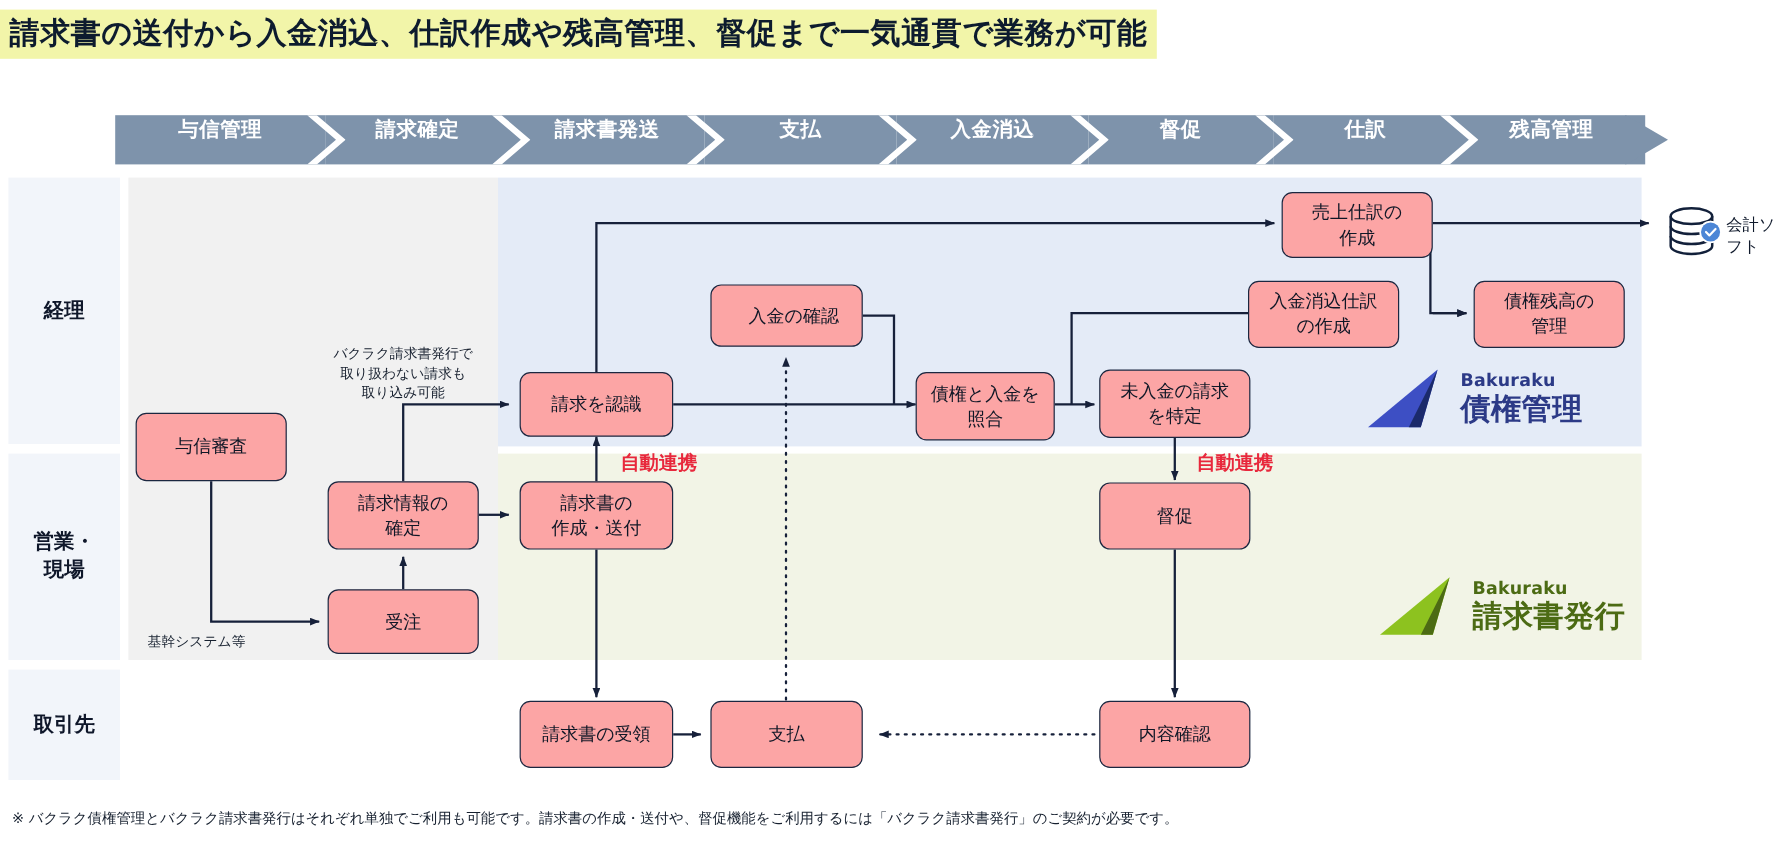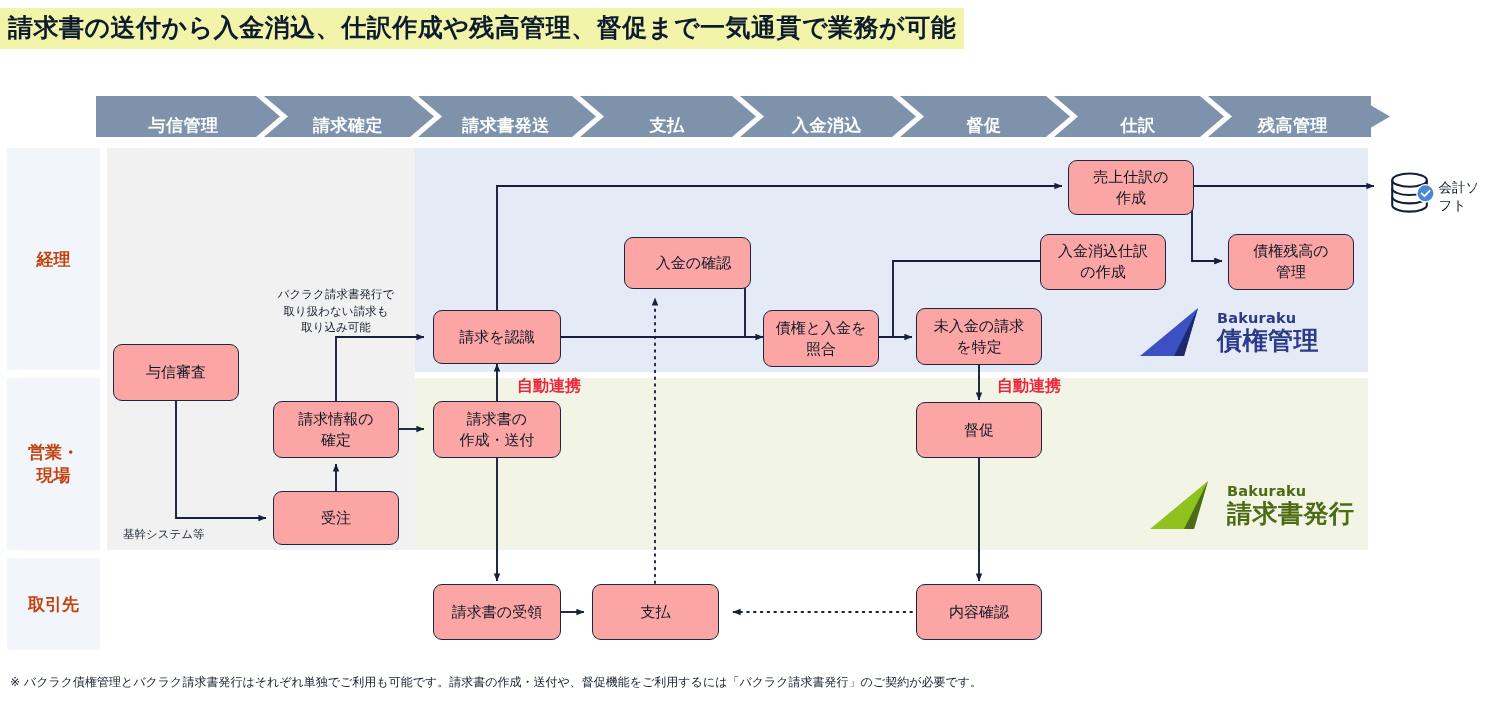--- a/index.html
+++ b/index.html
@@ -8,21 +8,21 @@
 
   
   #title-bar{position:absolute;left:0;top:8px;width:1489px;text-align:left;}
   #title-text{display:inline-block;background:#f2f5a9;color:#0d1b2e;
        font-size:25px;font-weight:bold;line-height:1.25;padding:4px 8px 6px 8px;
        letter-spacing:.5px;}
 
   
   .rowlabel{position:absolute;left:7px;width:93px;background:#f2f5fa;
        display:flex;align-items:center;justify-content:center;text-align:center;
-       font-size:17px;font-weight:bold;color:#c2410c;line-height:1.35;}
+       font-size:17px;font-weight:bold;color:#0f172a;line-height:1.35;}
   #rowlabel-keiri{top:148px;height:222px;}
   #rowlabel-eigyo{top:378px;height:172px;}
   #rowlabel-torihiki{top:558px;height:92px;}
 
   
   .band{position:absolute;}
   #band-gray{left:107px;top:148px;width:308px;height:402px;background:#f1f1f1;}
   #band-blue{left:415px;top:148px;width:953px;height:224px;background:#e4ebf7;}
   #band-green{left:415px;top:378px;width:953px;height:172px;background:#f2f4e6;}
 
@@ -31,21 +31,21 @@
 
   
   .node{position:absolute;background:#fca5a5;border:1.6px solid #1b2740;
         border-radius:9px;display:flex;align-items:center;justify-content:center;
         text-align:center;font-size:15px;line-height:1.38;color:#0f1726;
         box-sizing:border-box;padding:2px 4px;}
 
   
   #stagebar{position:absolute;left:96px;top:96px;height:41px;width:1275px;}
   .stage{position:absolute;top:0;height:41px;background:#7e93ab;
-         display:flex;align-items:flex-end;justify-content:center;
+         display:flex;align-items:flex-start;justify-content:center;
          color:#ffffff;font-size:17px;font-weight:bold;letter-spacing:.5px;}
   .stage .slab{position:relative;z-index:2;}
   .chev{position:absolute;top:0;height:41px;width:34px;z-index:3;}
 
   
   .note{position:absolute;font-size:11.5px;line-height:1.45;color:#17202f;
         text-align:center;}
   .auto{position:absolute;font-size:16px;font-weight:bold;color:#e8283c;}
   .sysnote{position:absolute;font-size:11.5px;color:#16202f;}
 
@@ -203,21 +203,21 @@
   </div>
 <div class="node" style="left:273px;top:401px;width:126px;height:57px;">
     <span><span>請求情報の</span><br><span>確定</span></span>
   </div>
 <div class="node" style="left:433px;top:401px;width:128px;height:57px;">
     <span><span>請求書の</span><br><span>作成・送付</span></span>
   </div>
 <div class="node" style="left:433px;top:310px;width:128px;height:54px;">
     <span>請求を認識</span>
   </div>
-<div class="node" style="left:624px;top:237px;width:127px;height:52px;padding-left:16px;">
+<div class="node" style="left:592px;top:237px;width:127px;height:52px;padding-left:16px;">
     <span>入金の確認</span>
   </div>
 <div class="node" style="left:763px;top:310px;width:116px;height:57px;">
     <span><span>債権と入金を</span><br><span>照合</span></span>
   </div>
 <div class="node" style="left:916px;top:308px;width:126px;height:57px;">
     <span><span>未入金の請求</span><br><span>を特定</span></span>
   </div>
 <div class="node" style="left:1068px;top:160px;width:126px;height:55px;">
     <span><span>売上仕訳の</span><br><span>作成</span></span>

